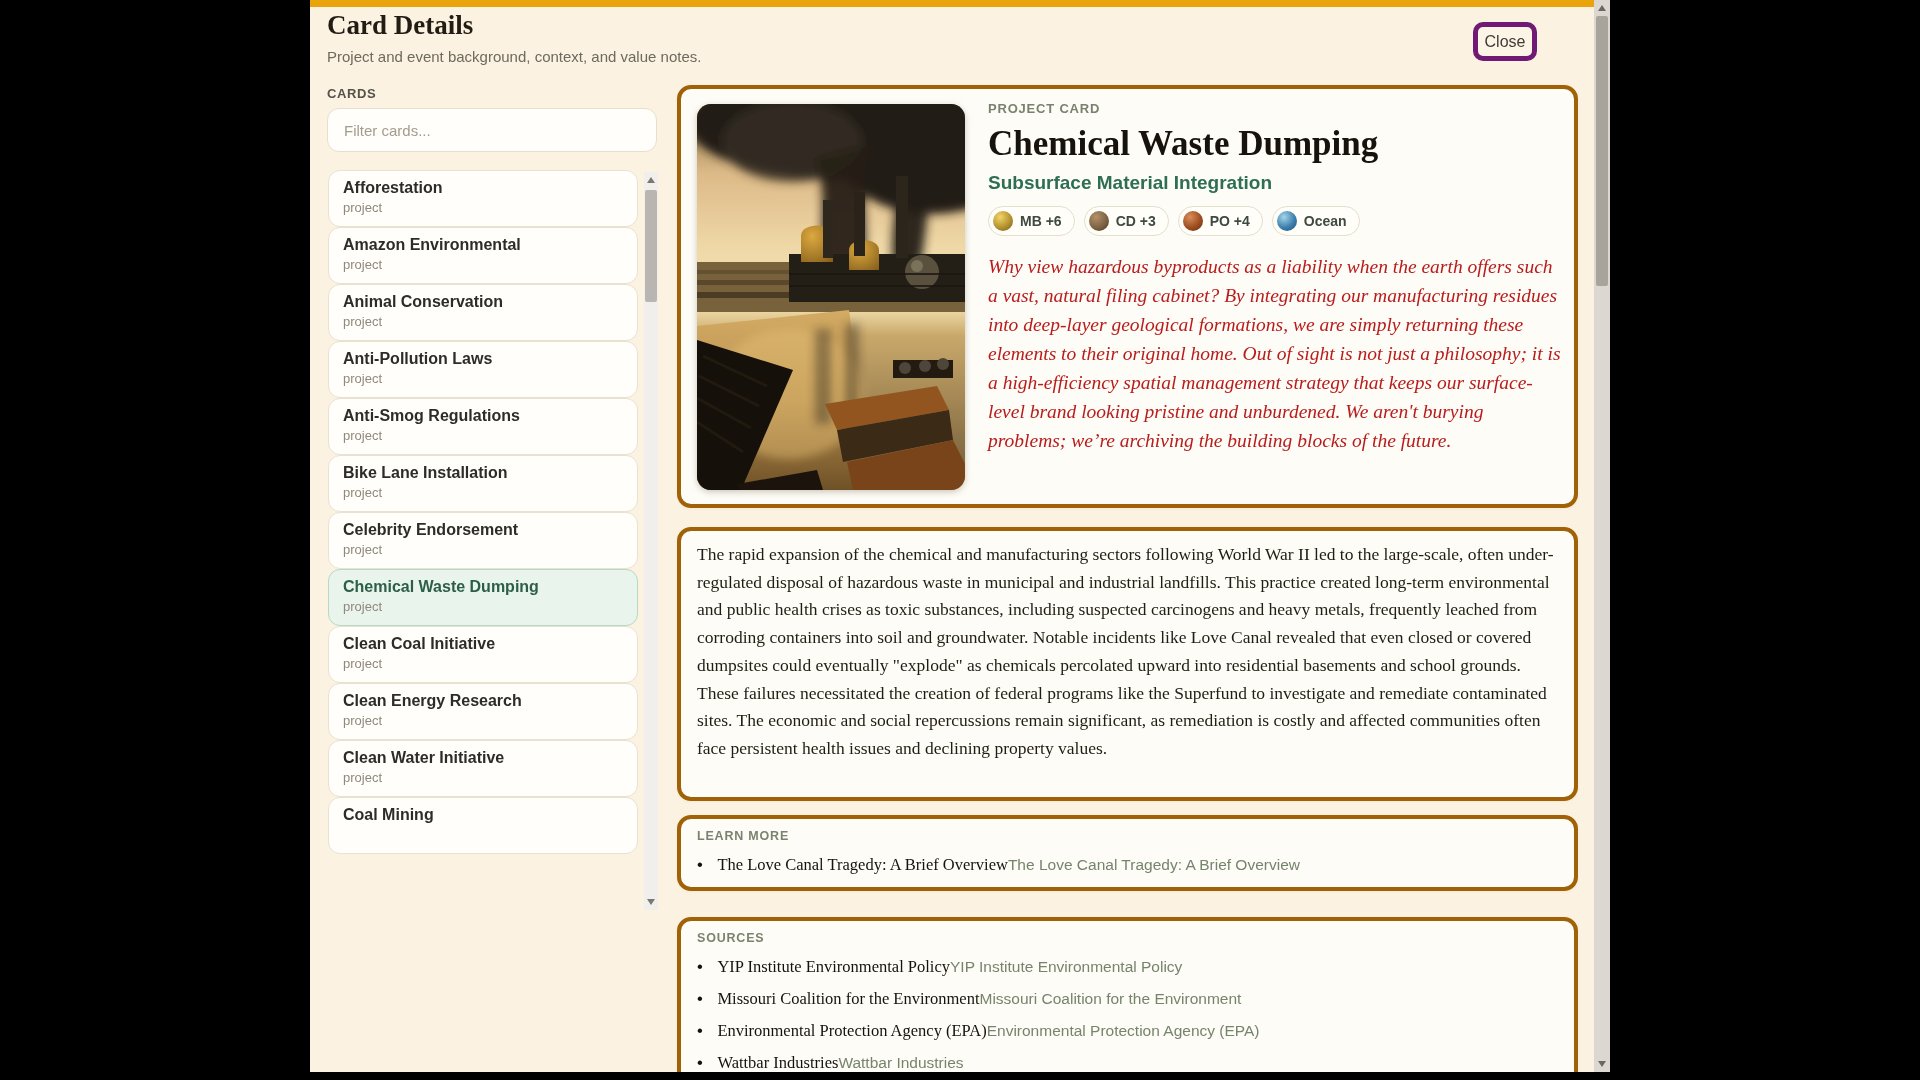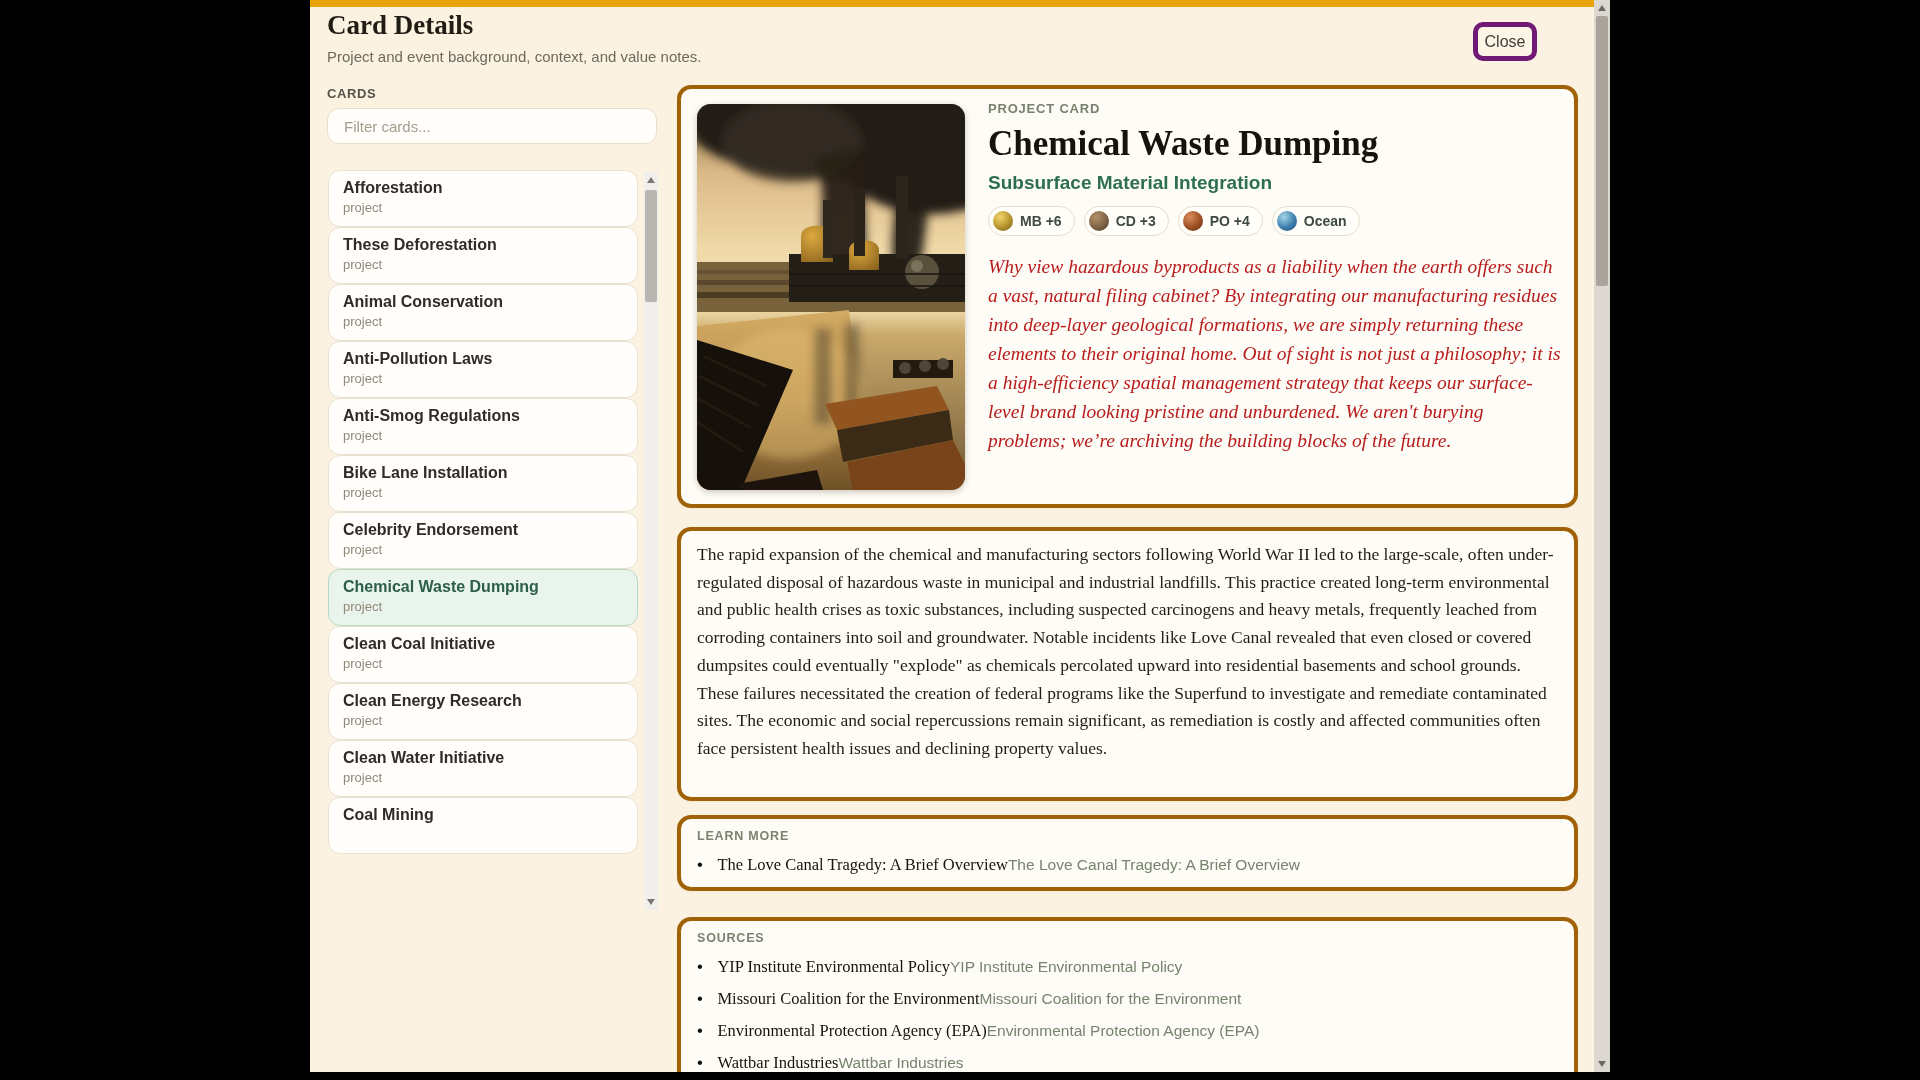--- a/index.html
+++ b/index.html
@@ -9,21 +9,21 @@
   .topbar{position:absolute;left:0;top:0;width:100%;height:7px;}
   
   .hdr-title{position:absolute;left:17px;top:10px;font-family:"Liberation Serif","DejaVu Serif",serif;
              font-size:27px;font-weight:bold;color:#221d14;}
   .hdr-sub{position:absolute;left:17px;top:48px;font-size:15px;color:#6d6a5e;}
   .close-btn{position:absolute;left:1163px;top:22px;width:64px;height:39px;border:5px solid #701a75;
              border-radius:10px;background:#fcf4e4;font-size:16px;color:#3d3c38;display:flex;
              align-items:center;justify-content:center;cursor:pointer;box-sizing:border-box;}
   
   .side-label{position:absolute;left:17px;top:86px;font-size:13px;font-weight:bold;letter-spacing:.6px;color:#55524a;}
-  .filter{position:absolute;left:17px;top:108px;width:330px;height:36px;box-sizing:border-box;
+  .filter{position:absolute;left:17px;top:108px;width:330px;height:44px;box-sizing:border-box;
           border:1px solid #e7dfcd;border-radius:12px;background:#fffefb;padding:0 16px;font-size:15px;
           color:#3c3a33;font-family:inherit;}
   .filter::placeholder{color:#a49c8d;}
   .list{position:absolute;left:18px;top:170px;width:310px;height:740px;overflow:hidden;}
   .item{box-sizing:border-box;width:310px;height:57px;margin-bottom:0;background:#fffefb;
         border:1px solid #e9e1d1;border-radius:12px;padding:8px 14px;cursor:pointer;}
   .item-title{font-size:16px;font-weight:bold;color:#2e2c26;}
   .item-type{font-size:13px;color:#90897b;margin-top:3px;}
   .item.selected{background:#e9f4ec;border-color:#b7d9c1;}
   .item.selected .item-title{color:#2d5f48;}
@@ -84,21 +84,21 @@
     <div class="close-btn">Close</div>
 
     <div class="side-label">CARDS</div>
     <input class="filter" placeholder="Filter cards..." style="">
     <div class="list">
       <div class="item">
         <div class="item-title">Afforestation</div>
         <div class="item-type">project</div>
       </div>
       <div class="item">
-        <div class="item-title">These Deforestation</div>
+        <div class="item-title">Amazon Environmental</div>
         <div class="item-type">project</div>
       </div>
       <div class="item">
         <div class="item-title">Animal Conservation</div>
         <div class="item-type">project</div>
       </div>
       <div class="item">
         <div class="item-title">Anti-Pollution Laws</div>
         <div class="item-type">project</div>
       </div>

